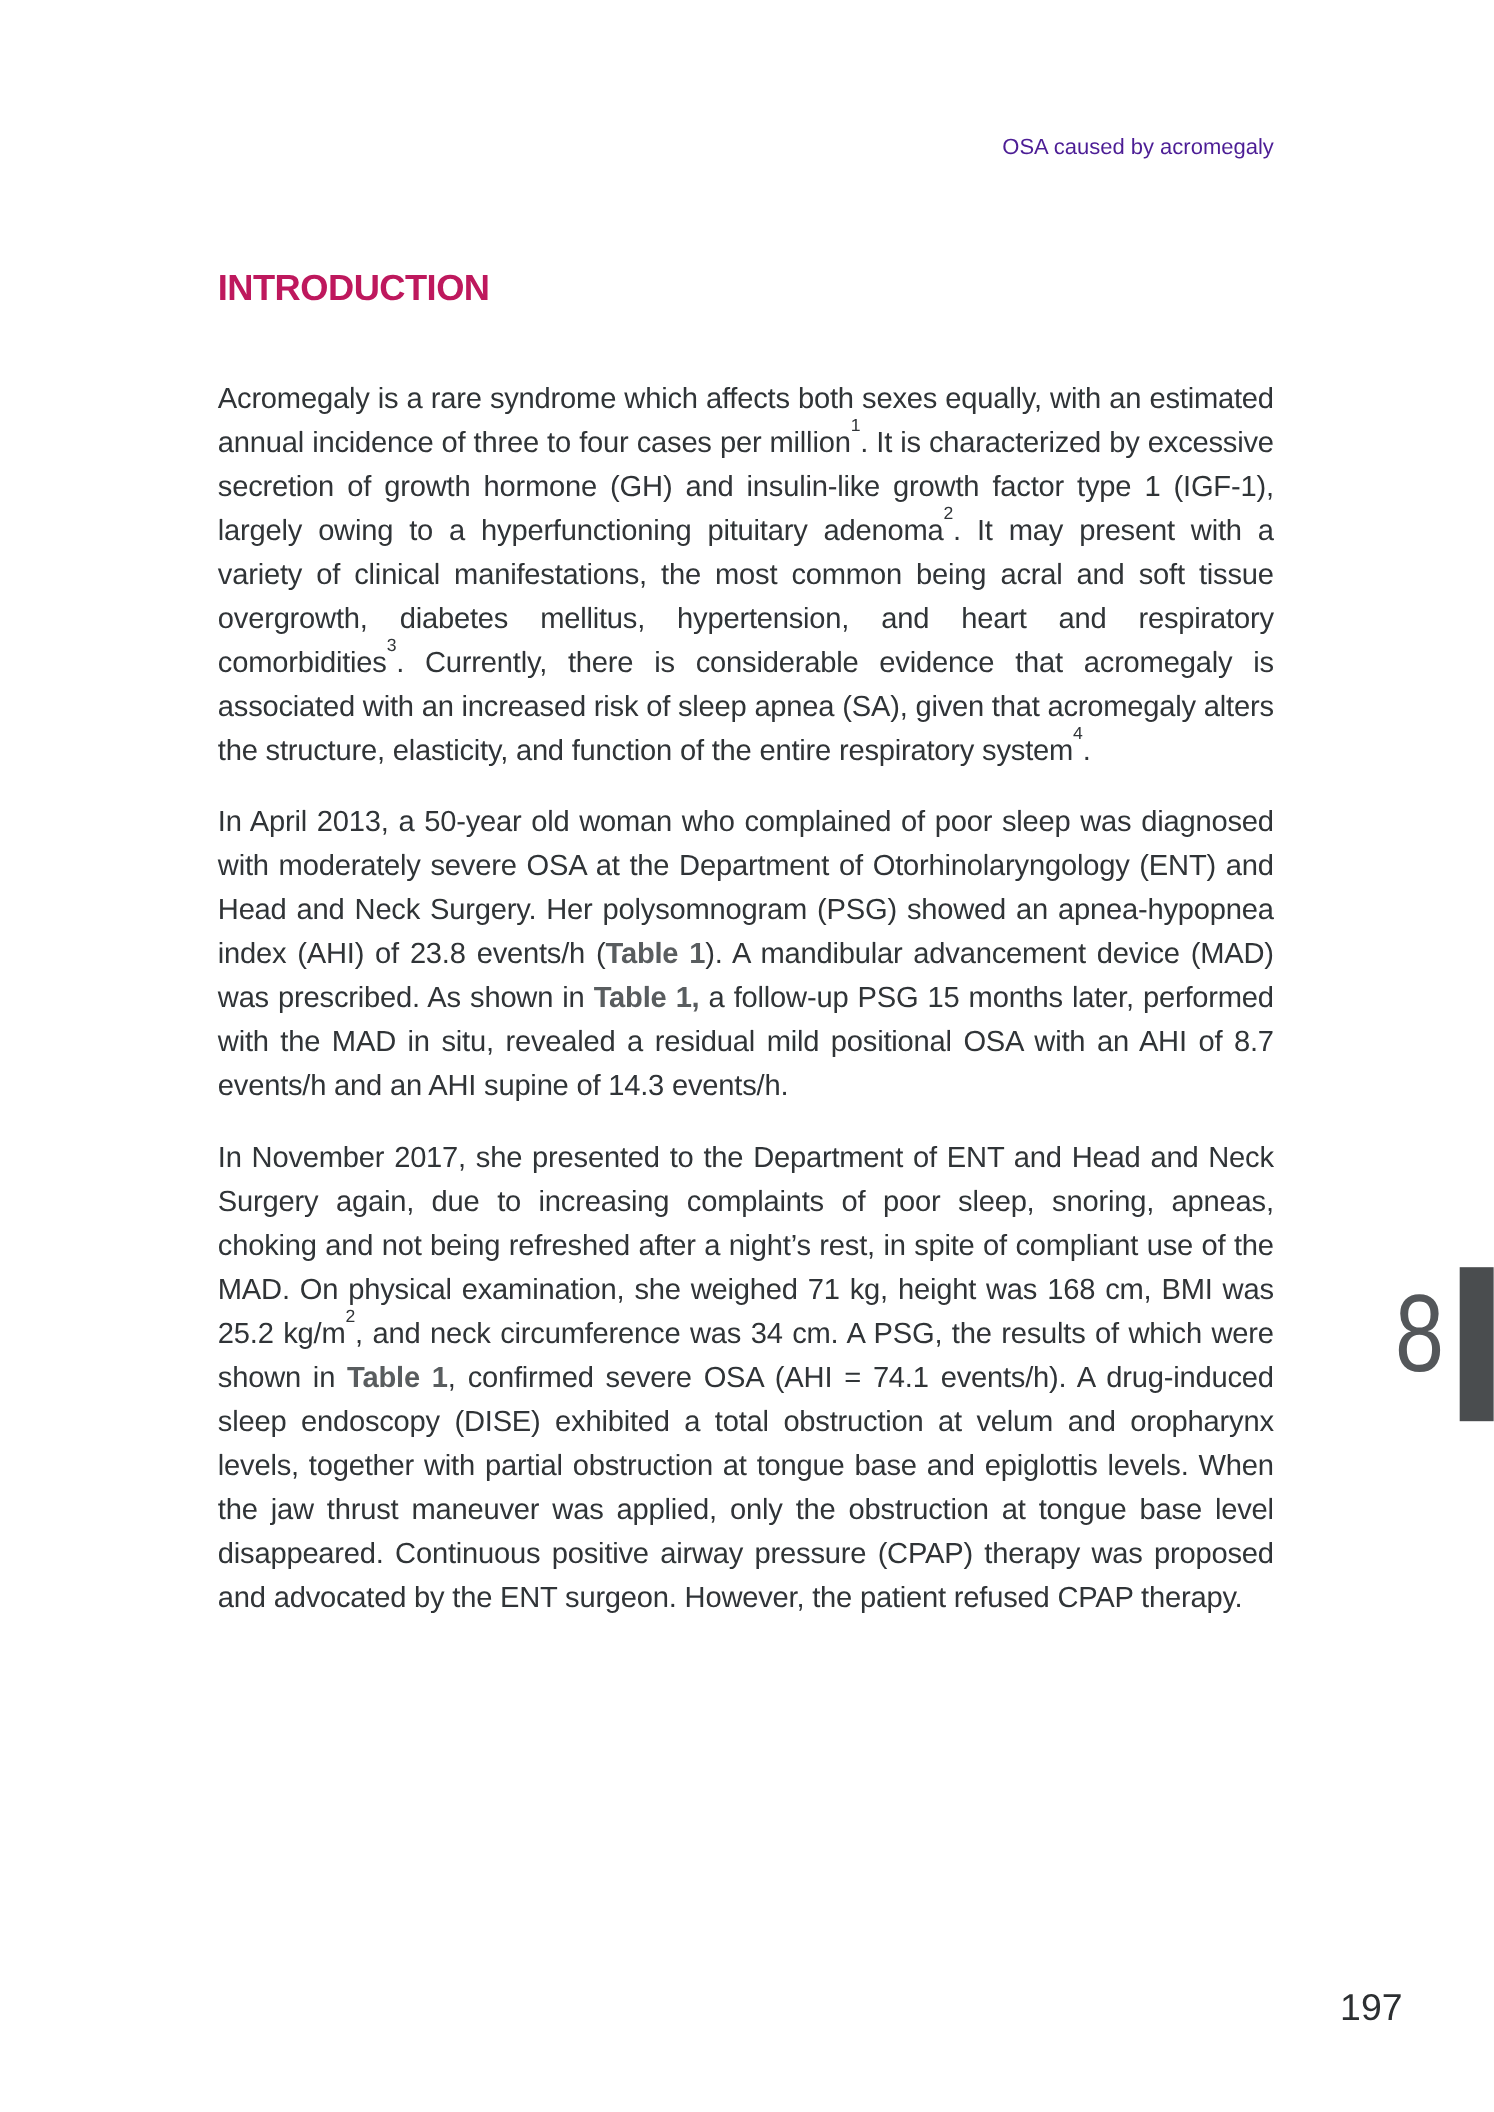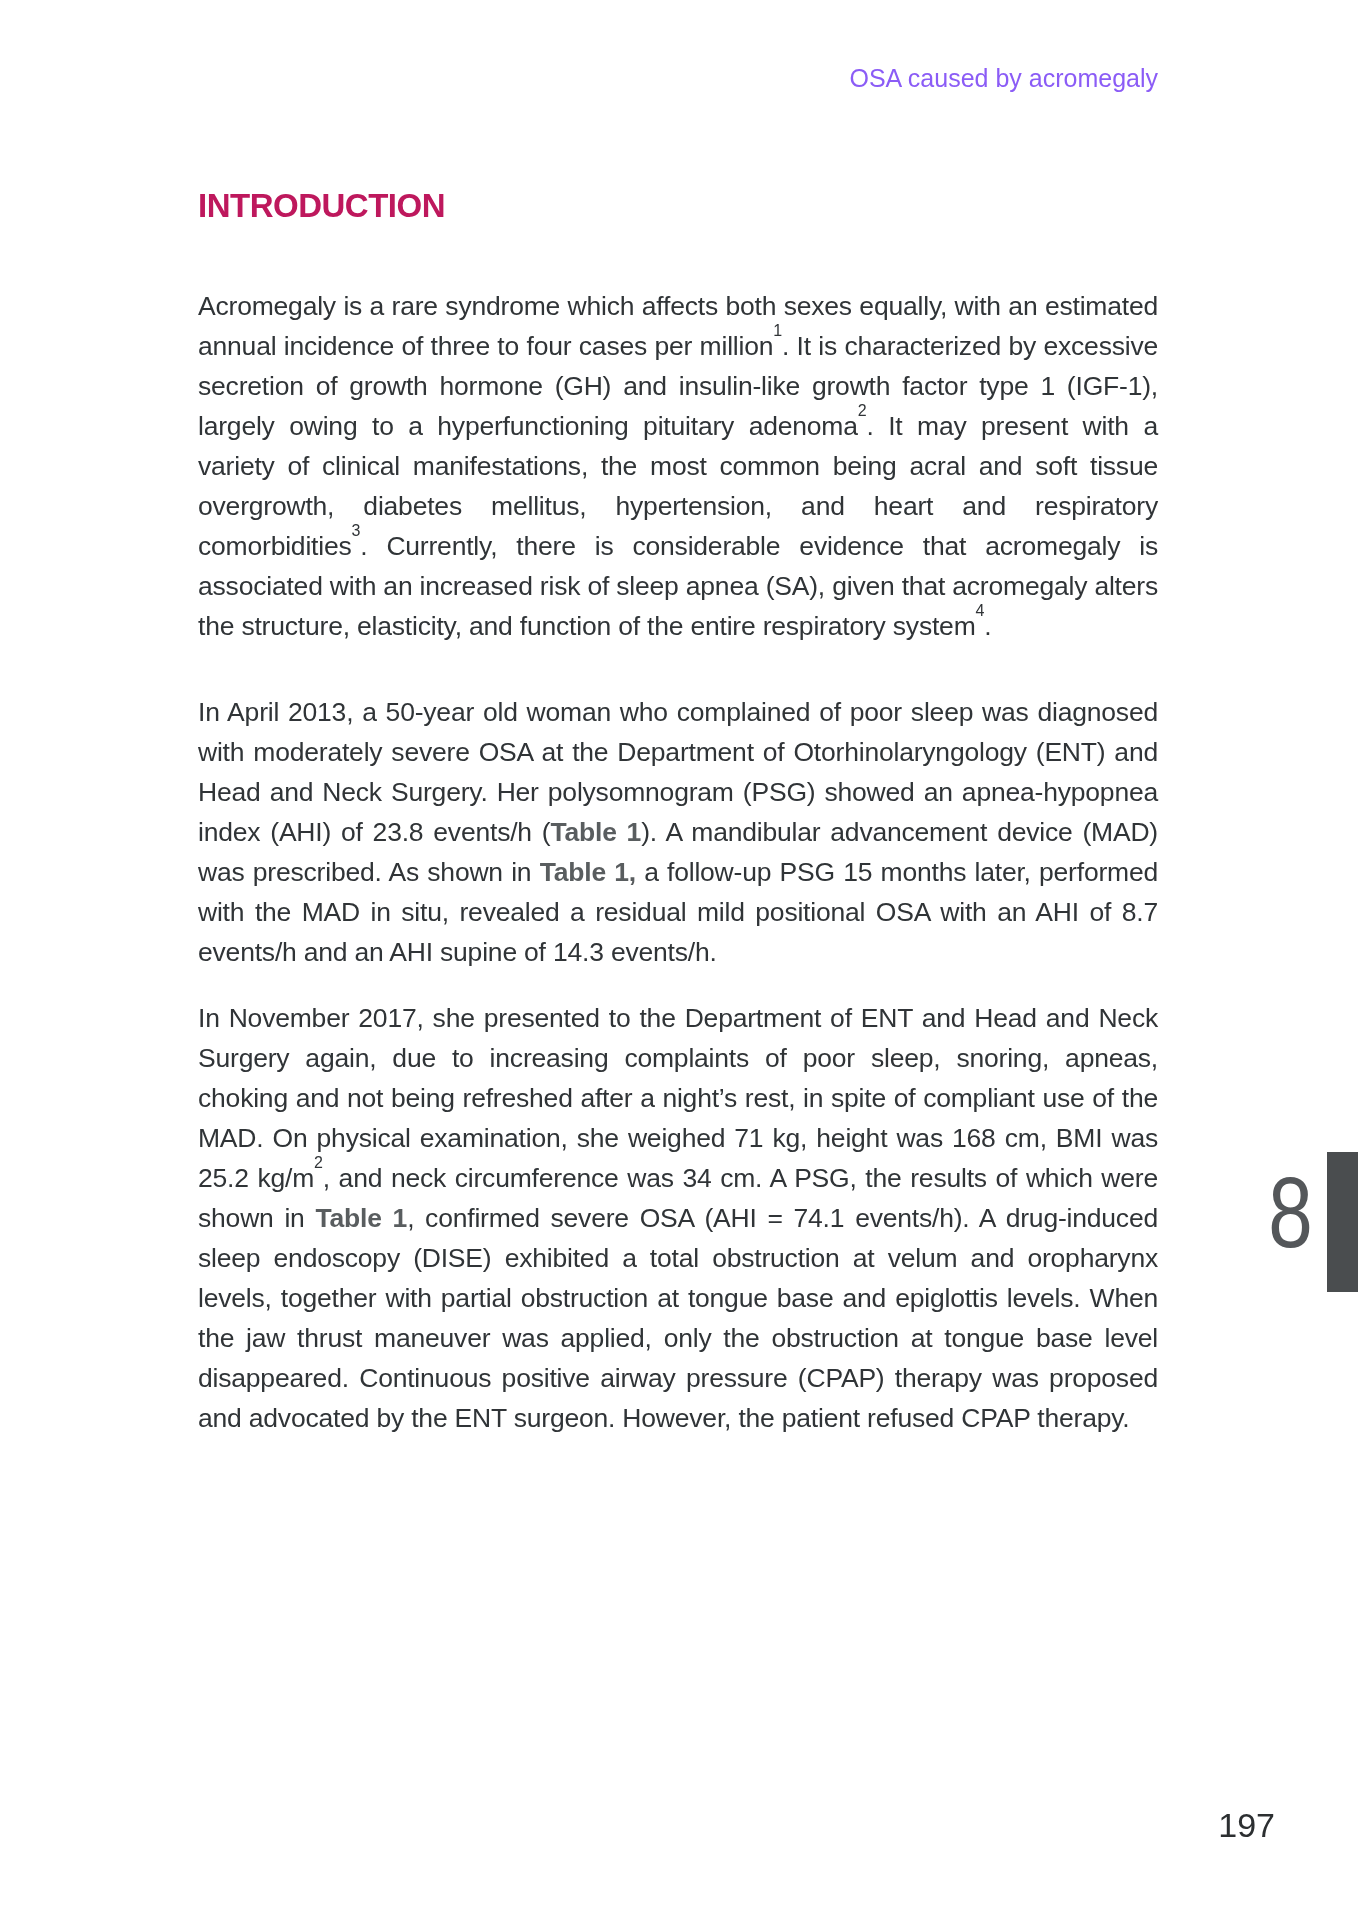--- a/index.html
+++ b/index.html
@@ -20,25 +20,25 @@
     height: 1920px;
     background: #ffffff;
   }
   .content {
     position: absolute;
     left: 198px;
     top: 0;
     width: 960px;
   }
   .running-head {
-    margin-top: 64px;
+    margin-top: 120px;
     text-align: right;
-    font-size: 25px;
+    font-size: 20px;
     line-height: 28px;
-    color: #8b5cf6;
+    color: #4c1d95;
   }
   .section-heading {
     margin: 0;
     font-size: 33px;
     line-height: 40px;
     font-weight: 700;
     color: #be185d;
     letter-spacing: -0.5px;
   }
   .intro-heading { margin-top: 94px; }
@@ -46,21 +46,21 @@
   .body-para {
     margin: 0;
     font-size: 26.5px;
     line-height: 40px;
     letter-spacing: -0.2px;
     color: #303437;
     text-align: justify;
   }
   .p-intro1 { margin-top: 60px; }
   .p-intro2 { margin-top: 56px; }
-  .p-case1  { margin-top: 46px; }
+  .p-case1  { margin-top: 24px; }
   .p-case2  { margin-top: 26px; }
   .tbold {
     font-weight: 700;
     color: #595d5f;
   }
   sup.ref {
     font-size: 16px;
     line-height: 0;
     position: relative;
     top: -0.55em;

